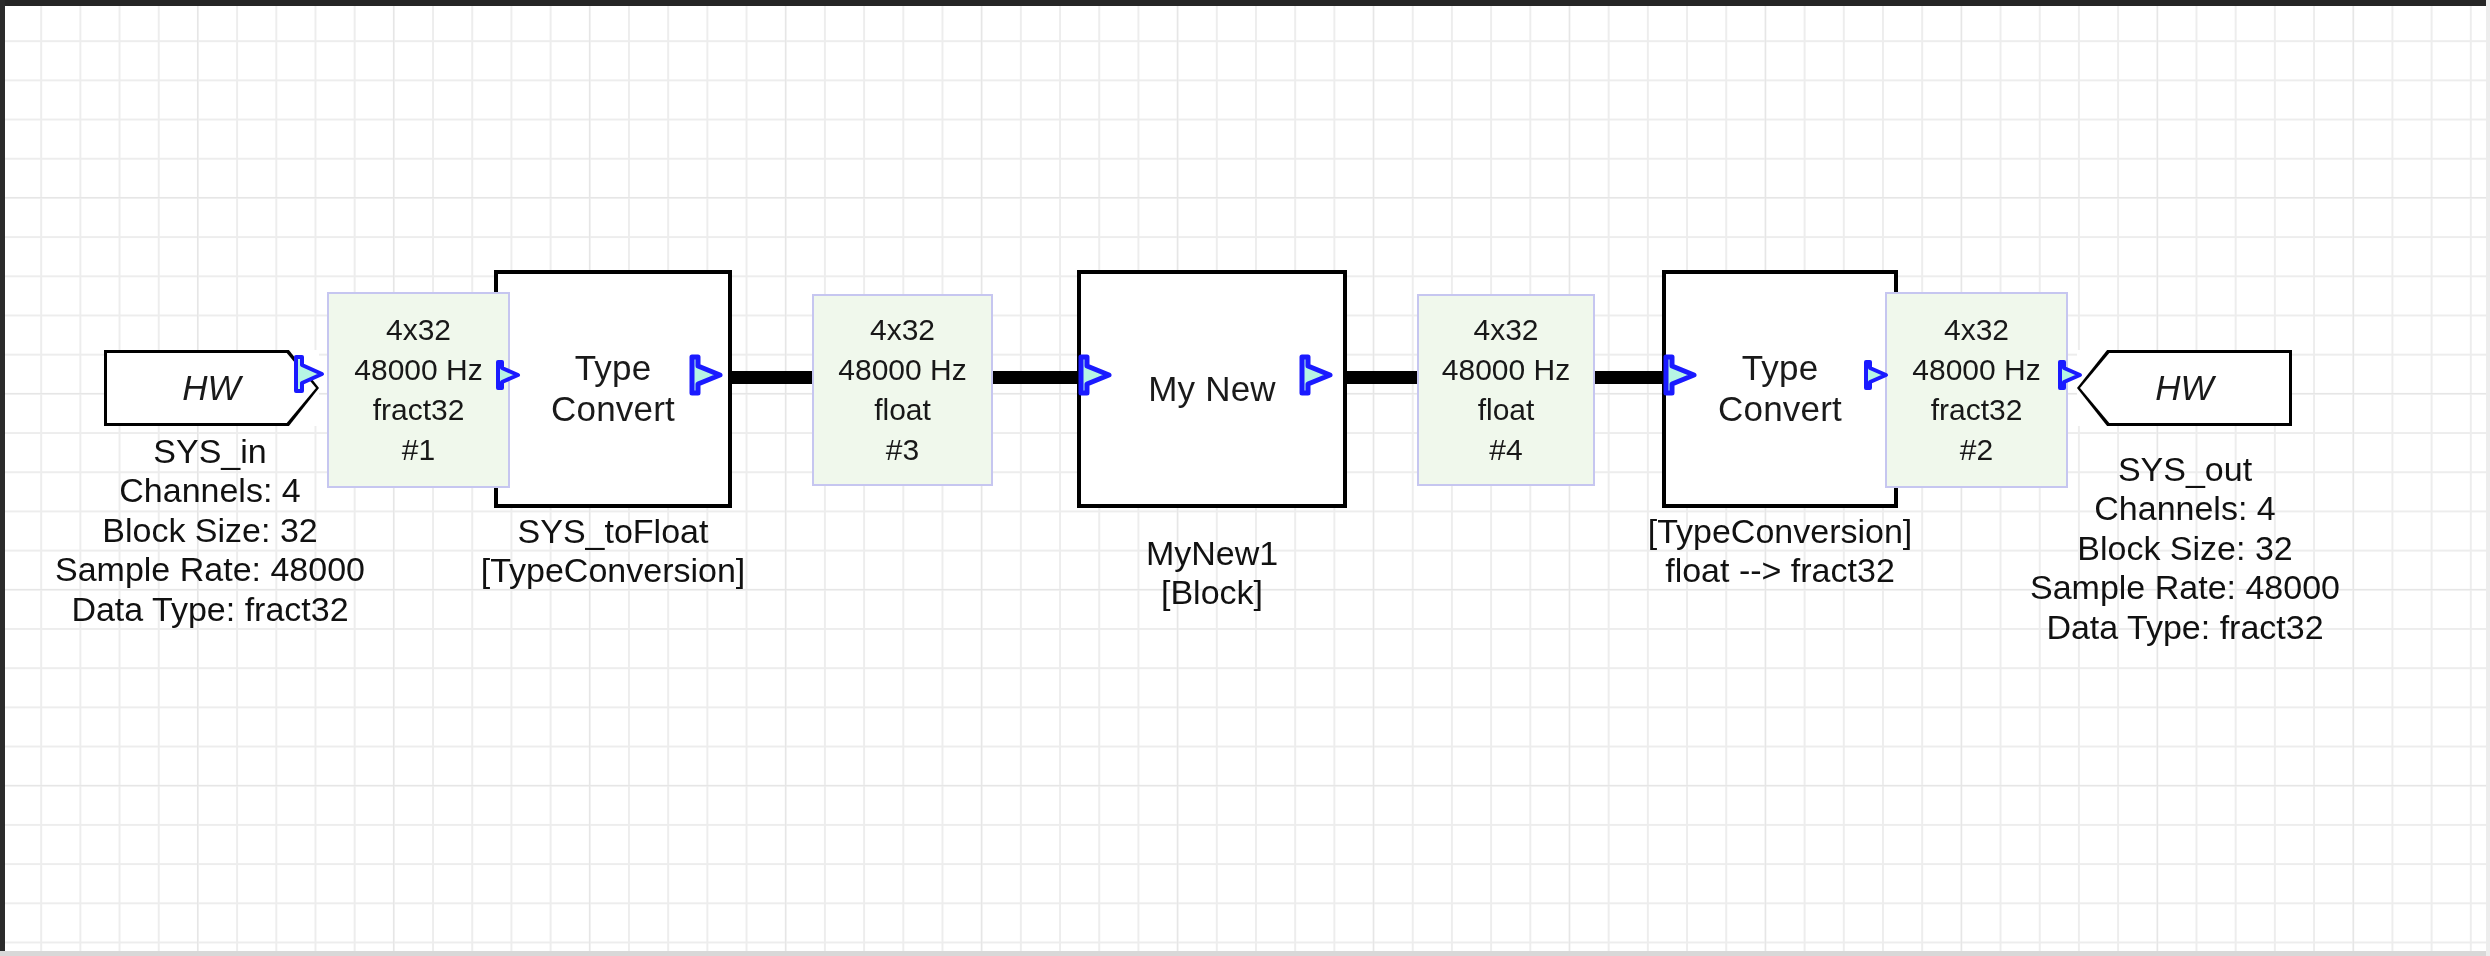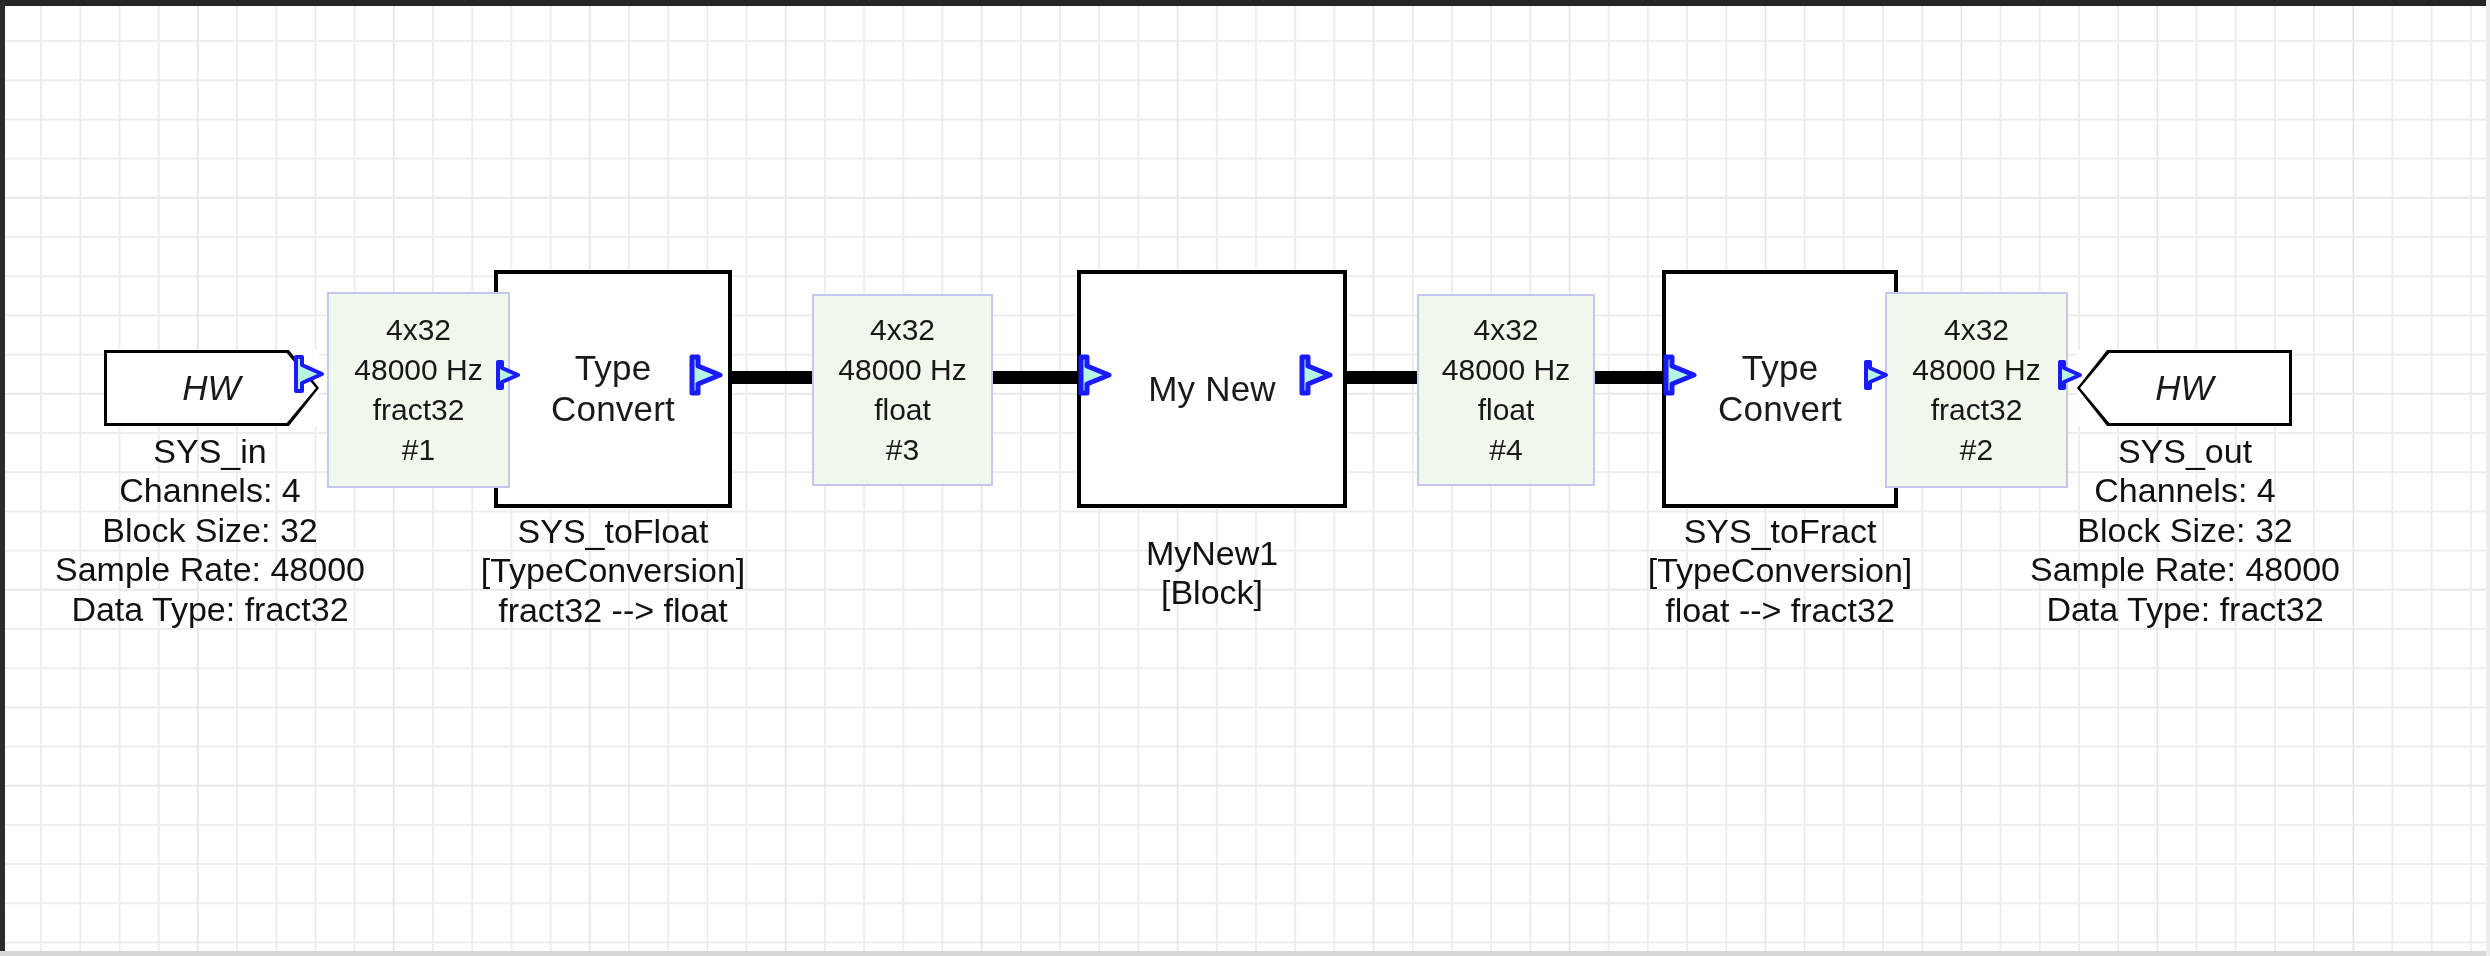--- a/index.html
+++ b/index.html
@@ -210,21 +210,20 @@
     </svg>
   </div>
   <div class="port" style="left:688px; top:352px;">
     <svg width="44" height="46" viewBox="0 0 44 46">
       <path d="M4 5 L4 41 L10 41 L10 32 L32 23 L10 14 L10 5 Z" fill="#b6f5e4" stroke="#1a1aff" stroke-width="5" stroke-linejoin="round"></path>
     </svg>
   </div>
   <div class="caption" style="left:363px; top:512px; width:500px;">
     <span>SYS_toFloat</span>
     <span>[TypeConversion]</span>
-    <span>fract32 --&gt; float</span>
   </div>
 
   <div class="sigbox" style="left:812px; top:294px; width:181px; height:192px;">
     <span>4x32</span>
     <span>48000 Hz</span>
     <span>float</span>
     <span>#3</span>
   </div>
 
   <div class="block" style="left:1077px; top:270px; width:270px; height:238px;justify-content:center;">
@@ -264,42 +263,41 @@
     <svg width="44" height="46" viewBox="0 0 44 46">
       <path d="M4 5 L4 41 L10 41 L10 32 L32 23 L10 14 L10 5 Z" fill="#b6f5e4" stroke="#1a1aff" stroke-width="5" stroke-linejoin="round"></path>
     </svg>
   </div>
   <div class="port" style="left:1862px; top:358px;">
     <svg width="34" height="34" viewBox="0 0 34 34">
       <path d="M4 4 L4 30 L8 30 L8 24 L24 17 L8 10 L8 4 Z" fill="#b6f5e4" stroke="#1a1aff" stroke-width="4" stroke-linejoin="round"></path>
     </svg>
   </div>
   <div class="caption" style="left:1530px; top:512px; width:500px;">
-    <span>SYS_toFract</span>
     <span>[TypeConversion]</span>
     <span>float --&gt; fract32</span>
   </div>
 
   <div class="sigbox" style="left:1885px; top:292px; width:183px; height:196px;">
     <span>4x32</span>
     <span>48000 Hz</span>
     <span>fract32</span>
     <span>#2</span>
   </div>
 
   <div class="term term-out" style="left:2077px; top:350px; width:215px; height:76px; border:none; clip-path:none;">
     <div class="term-shape-out"></div>
     <div class="term-label">HW</div>
   </div>
   <div class="port" style="left:2056px; top:358px;">
     <svg width="34" height="34" viewBox="0 0 34 34">
       <path d="M4 4 L4 30 L8 30 L8 24 L24 17 L8 10 L8 4 Z" fill="#b6f5e4" stroke="#1a1aff" stroke-width="4" stroke-linejoin="round"></path>
     </svg>
   </div>
-  <div class="caption" style="left:1935px; top:432px; width:500px;">
+  <div class="caption" style="left:1935px; top:450px; width:500px;">
     <span>SYS_out</span>
     <span>Channels: 4</span>
     <span>Block Size: 32</span>
     <span>Sample Rate: 48000</span>
     <span>Data Type: fract32</span>
   </div>
 
 </div>
 
 </body></html>

